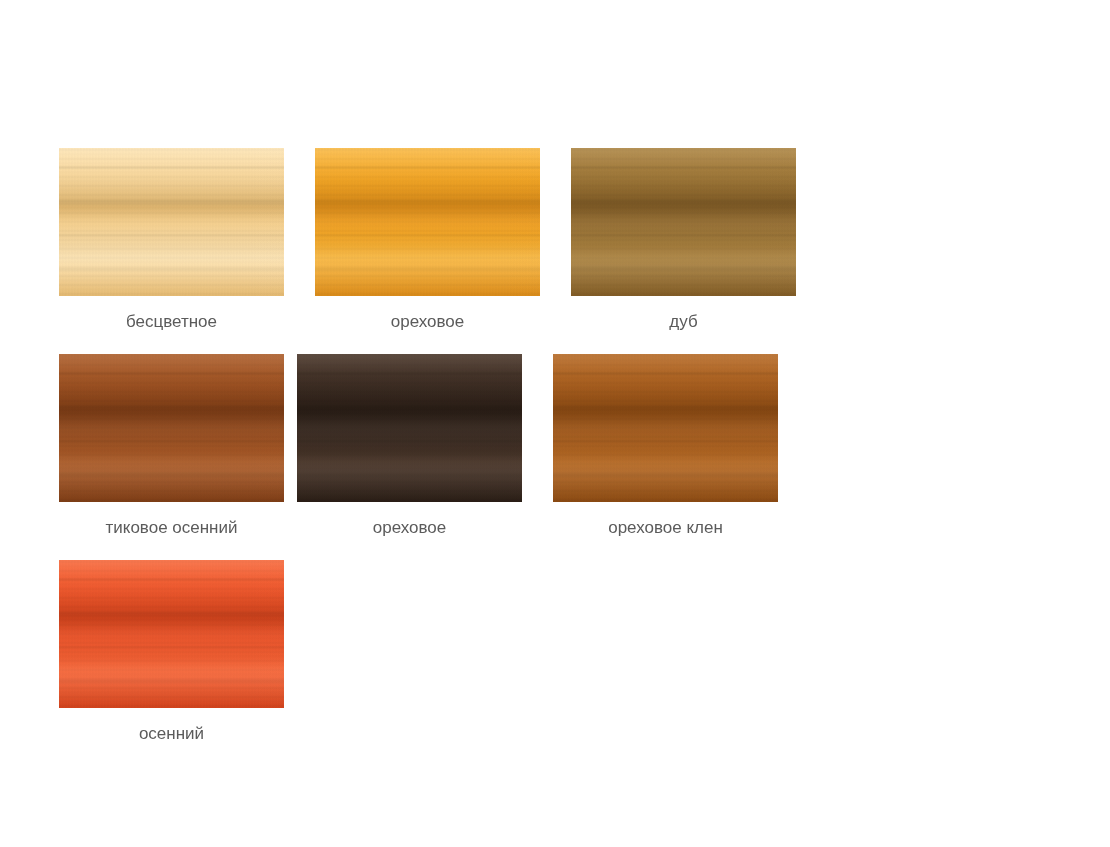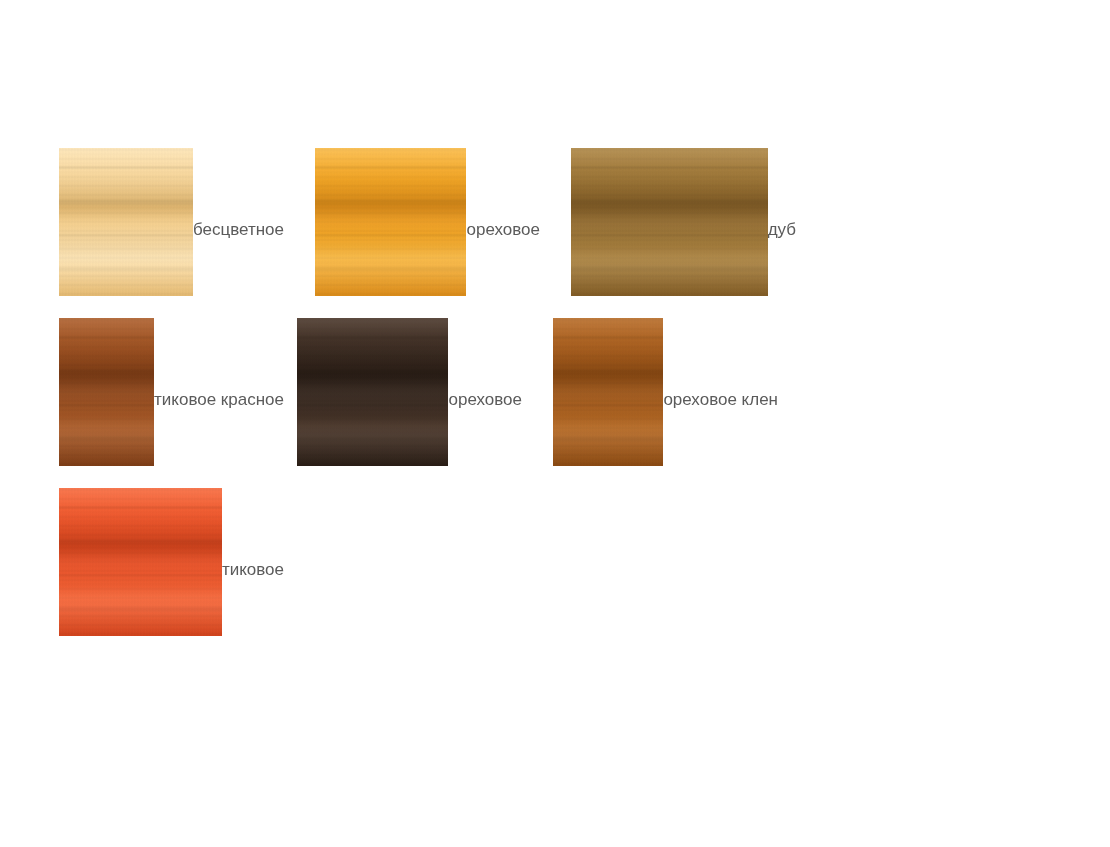--- a/index.html
+++ b/index.html
@@ -23,20 +23,21 @@
     display: flex;
     flex-wrap: wrap;
     gap: 0px;
   }
 
   .swatch-cell {
     width: 225px;
     margin-right: 31px;
     margin-bottom: 22px;
     display: flex;
+    flex-direction: column;
     align-items: center;
   }
   .swatch-cell:nth-child(4n) {
     margin-right: 13px;
   }
 
   .swatch-chip {
     width: 225px;
     height: 148px;
     position: relative;
@@ -124,36 +125,36 @@
         <div class="grain"></div>
         <div class="grain2"></div>
       </div>
       <div class="swatch-label">дуб</div>
     </div>
     <div class="swatch-cell">
       <div class="swatch-chip" style="width: 225px; height: 148px; background-color: rgb(156, 79, 31); background-image: linear-gradient(rgb(176, 96, 44) 0%, rgb(156, 79, 31) 22%, rgb(131, 63, 22) 40%, rgb(156, 79, 31) 58%, rgb(176, 96, 44) 74%, rgb(131, 63, 22) 100%);">
         <div class="grain"></div>
         <div class="grain2"></div>
       </div>
-      <div class="swatch-label">тиковое красное</div>
+      <div class="swatch-label">тиковое осенний</div>
     </div>
     <div class="swatch-cell">
       <div class="swatch-chip" style="width: 225px; height: 148px; background-color: rgb(58, 42, 32); background-image: linear-gradient(rgb(76, 56, 43) 0%, rgb(58, 42, 32) 22%, rgb(43, 30, 22) 40%, rgb(58, 42, 32) 58%, rgb(76, 56, 43) 74%, rgb(43, 30, 22) 100%);">
         <div class="grain"></div>
         <div class="grain2"></div>
       </div>
       <div class="swatch-label">ореховое</div>
     </div>
     <div class="swatch-cell">
       <div class="swatch-chip" style="width: 225px; height: 148px; background-color: rgb(168, 93, 28); background-image: linear-gradient(rgb(186, 109, 39) 0%, rgb(168, 93, 28) 22%, rgb(145, 77, 19) 40%, rgb(168, 93, 28) 58%, rgb(186, 109, 39) 74%, rgb(145, 77, 19) 100%);">
         <div class="grain"></div>
         <div class="grain2"></div>
       </div>
       <div class="swatch-label">ореховое клен</div>
     </div>
     <div class="swatch-cell">
       <div class="swatch-chip" style="width: 225px; height: 148px; background-color: rgb(240, 86, 42); background-image: linear-gradient(rgb(250, 106, 60) 0%, rgb(240, 86, 42) 22%, rgb(220, 70, 29) 40%, rgb(240, 86, 42) 58%, rgb(250, 106, 60) 74%, rgb(220, 70, 29) 100%);">
         <div class="grain"></div>
         <div class="grain2"></div>
       </div>
-      <div class="swatch-label">тиковое</div>
+      <div class="swatch-label">осенний</div>
     </div>
   </div>
 
 </body></html>

